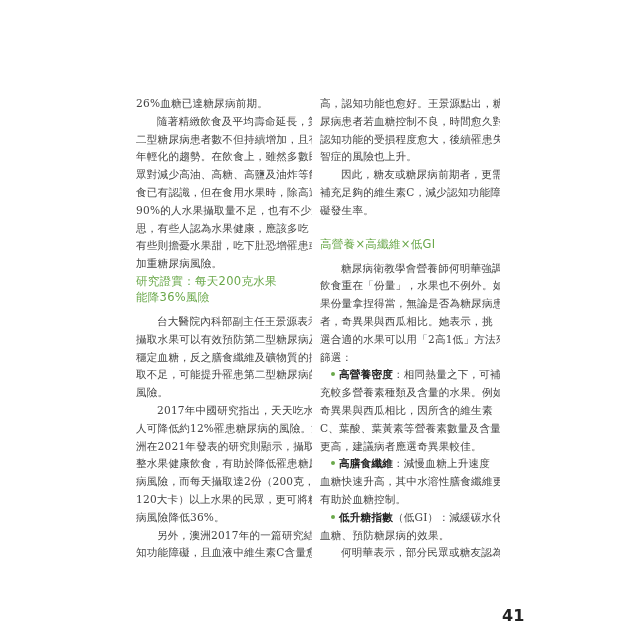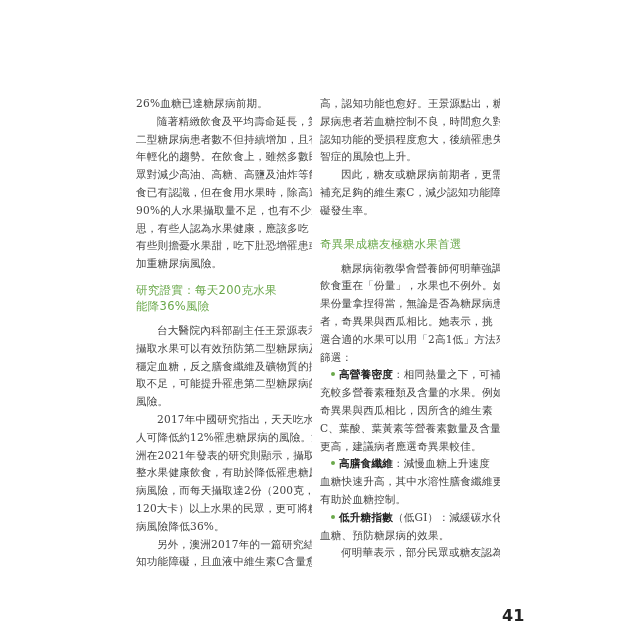--- a/index.html
+++ b/index.html
@@ -16,21 +16,21 @@
       height: 17.8px; line-height: 17.8px; font-size: 10.6px; white-space: nowrap;
       overflow: hidden; letter-spacing: 0.2px; color: #444;
     }
     .indent { padding-left: 21px; }
     .bullet-indent { padding-left: 11px; }
     .heading {
       font-family: "DejaVu Sans", "Liberation Sans", sans-serif;
       color: #6aa84a; font-size: 11.5px; line-height: 16px; height: 16px;
       white-space: nowrap; letter-spacing: 0.3px;
     }
-    .heading-block { margin-top: 9px; margin-bottom: 8px; }
+    .heading-block { margin-top: 0; margin-bottom: 8px; }
     .bullet-dot {
       display: inline-block; width: 4px; height: 4px; border-radius: 50%;
       background: #6aa84a; vertical-align: middle; margin-right: 4px; position: relative; top: -1px;
     }
     .bold-term { font-family: "DejaVu Sans", "Liberation Sans", sans-serif; font-weight: bold; color: #222; }
     .page-number {
       position: absolute; left: 502px; top: 606px; font-size: 16px; font-weight: bold;
       font-family: "DejaVu Sans", "Liberation Sans", sans-serif; color: #222;
     }
   </style>
@@ -81,21 +81,21 @@
       <div class="line">高，認知功能也愈好。王景源點出，糖</div>
       <div class="line">尿病患者若血糖控制不良，時間愈久對</div>
       <div class="line">認知功能的受損程度愈大，後續罹患失</div>
       <div class="line">智症的風險也上升。</div>
       <div class="line indent">因此，糖友或糖尿病前期者，更需要</div>
       <div class="line">補充足夠的維生素C，減少認知功能障</div>
       <div class="line">礙發生率。</div>
     </div>
 
     <div class="heading-block" style="margin-top:16px;">
-      <div class="heading">奇異果成糖友極糖水果首選</div>
+      <div class="heading">高營養×高纖維×低GI</div>
     </div>
 
     <div>
       <div class="line indent">糖尿病衛教學會營養師何明華強調，</div>
       <div class="line">飲食重在「份量」，水果也不例外。如</div>
       <div class="line">果份量拿捏得當，無論是否為糖尿病患</div>
       <div class="line">者，奇異果與西瓜相比。她表示，挑</div>
       <div class="line">選合適的水果可以用「2高1低」方法來</div>
       <div class="line">篩選：</div>
     </div>

